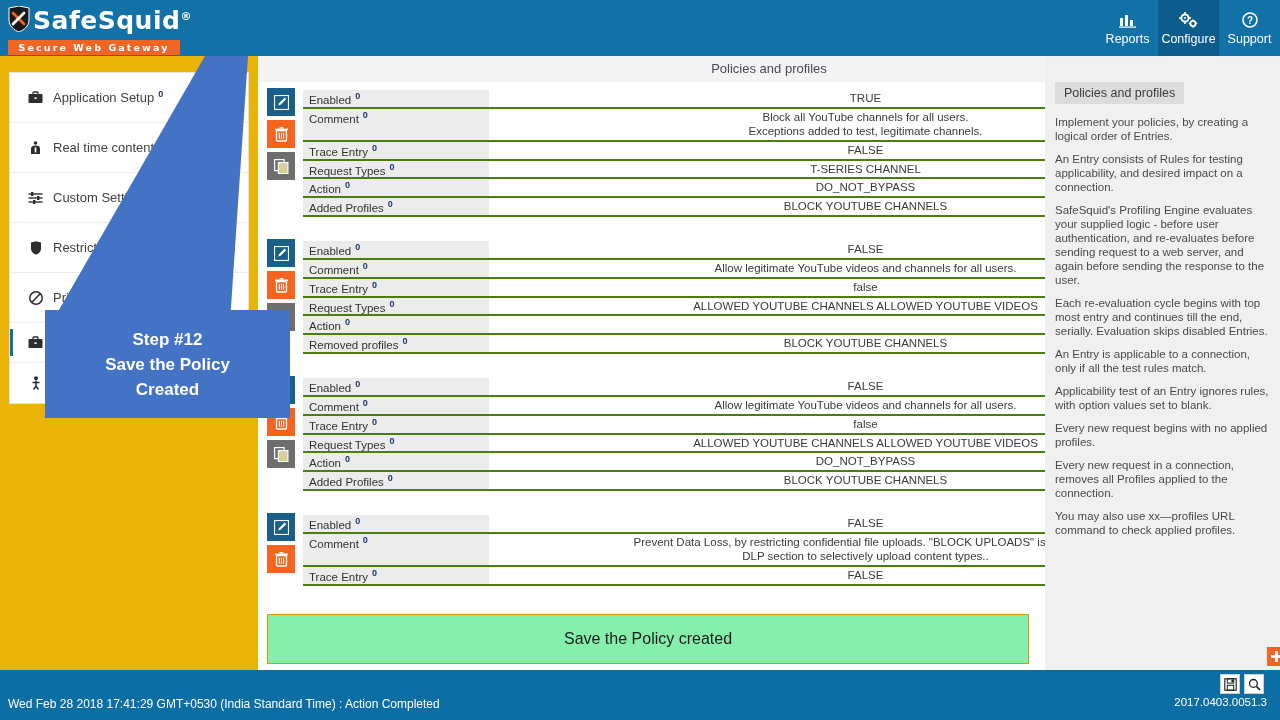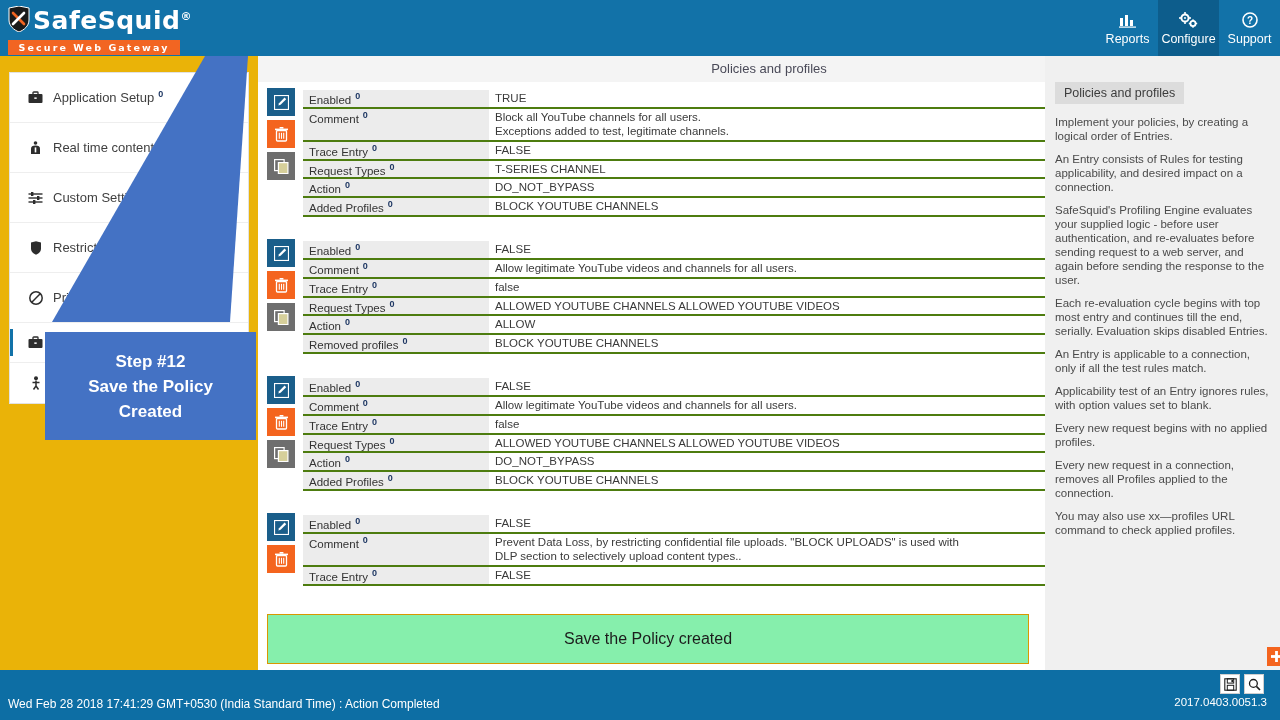--- a/index.html
+++ b/index.html
@@ -100,21 +100,21 @@
   .tool-btn svg { display: block; }
 
   .fields { flex: 1 1 auto; padding-top: 2px; }
   .field-row { display: flex; min-height: 18px; border-bottom: 2px solid #4d7c0f; }
   .field-label {
     width: 186px; flex: 0 0 auto; background: #ececec; padding: 1px 6px 1px 6px;
     font-size: 11.5px; color: #333333;
   }
   .field-value {
     flex: 1 1 auto; padding: 1px 6px; font-size: 11.5px; color: #3a3a3a;
-    white-space: pre-line; line-height: 14.5px;
+    white-space: pre-line; line-height: 14.5px; text-align: center;
   }
 
   .entry-nav {
     width: 38px; flex: 0 0 auto; display: flex; flex-direction: column;
     align-items: center; gap: 5px; padding-top: 2px;
   }
   .nav-btn {
     width: 21px; height: 21px; background: #e4e4e4; display: flex;
     align-items: center; justify-content: center; cursor: pointer;
   }
@@ -178,21 +178,21 @@
   }
   .fi-btn svg { display: block; }
   .version {
     position: absolute; right: 13px; top: 26px; color: #ffffff; font-size: 11.5px;
   }
 
   
   .callout-arrow { position: absolute; left: 0; top: 56px; width: 300px; height: 360px;
     pointer-events: none; z-index: 20; }
   .callout-box {
-    position: absolute; left: 45px; top: 332px; width: 211px; height: 108px;
+    position: absolute; left: 45px; top: 310px; width: 245px; height: 108px;
     background: #4472c4; z-index: 21;
     display: flex; flex-direction: column; align-items: center; justify-content: center;
     color: #ffffff; font-size: 17px; font-weight: bold; line-height: 25px;
     text-align: center;
   }
 </style>
 </head>
 <body>
 
 <div id="app">
@@ -468,21 +468,20 @@
           <div class="field-row">
               <div class="field-label"><span>Trace Entry</span><span class="sup-info">0</span></div>
               <div class="field-value">false</div>
             </div>
           <div class="field-row">
               <div class="field-label"><span>Request Types</span><span class="sup-info">0</span></div>
               <div class="field-value">ALLOWED YOUTUBE CHANNELS   ALLOWED YOUTUBE VIDEOS</div>
             </div>
           <div class="field-row">
               <div class="field-label"><span>Action</span><span class="sup-info">0</span></div>
-              <div class="field-value">ALLOW</div>
             </div>
           <div class="field-row">
               <div class="field-label"><span>Removed profiles</span><span class="sup-info">0</span></div>
               <div class="field-value">BLOCK YOUTUBE CHANNELS</div>
             </div>
         </div>
         <div class="entry-nav">
           <div class="nav-btn">
               <svg width="13" height="13" viewBox="0 0 13 13">
                 <circle cx="6.5" cy="6.5" r="5.6" fill="none" stroke="#1c2b4a" stroke-width="1.3"></circle>

